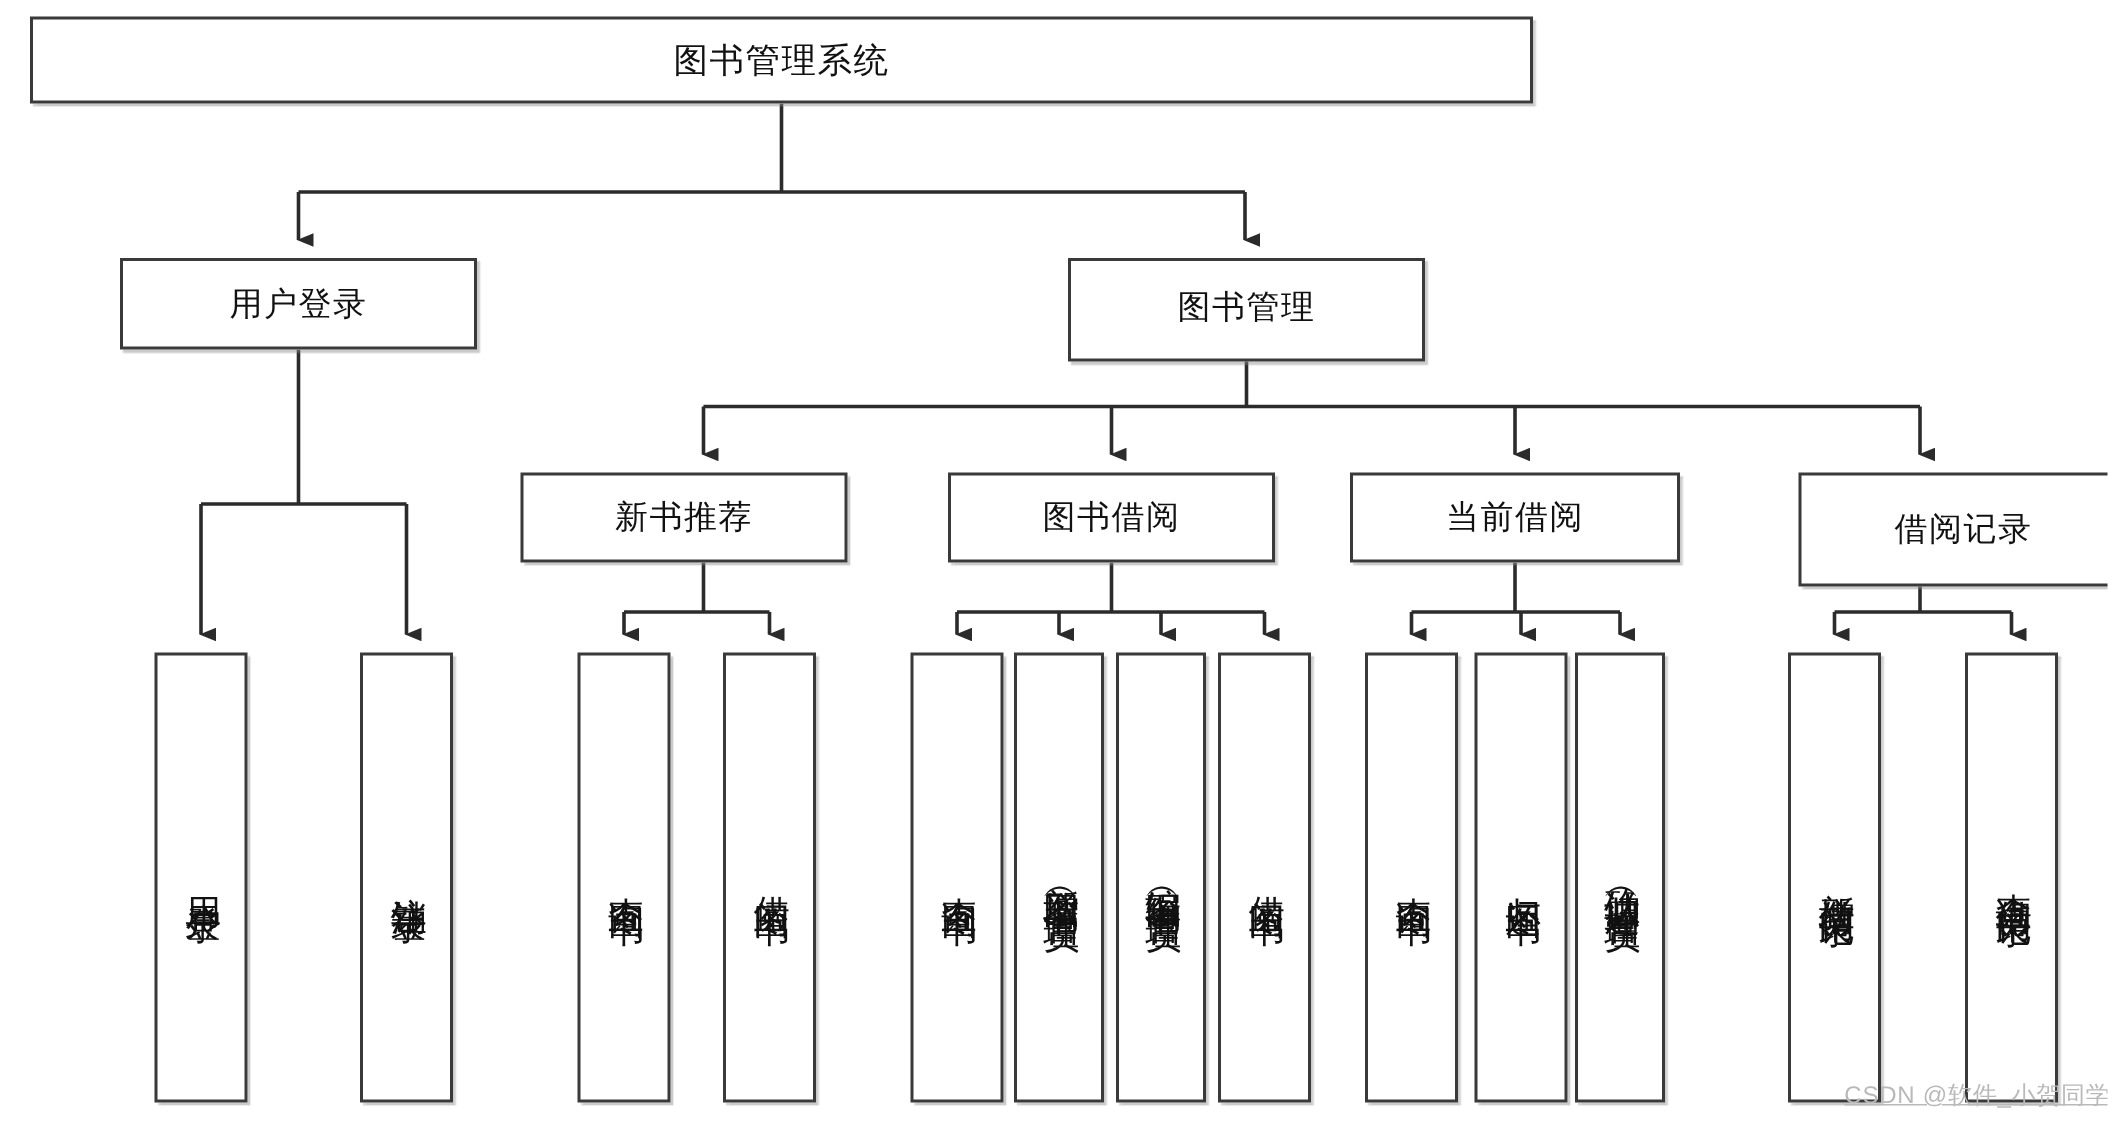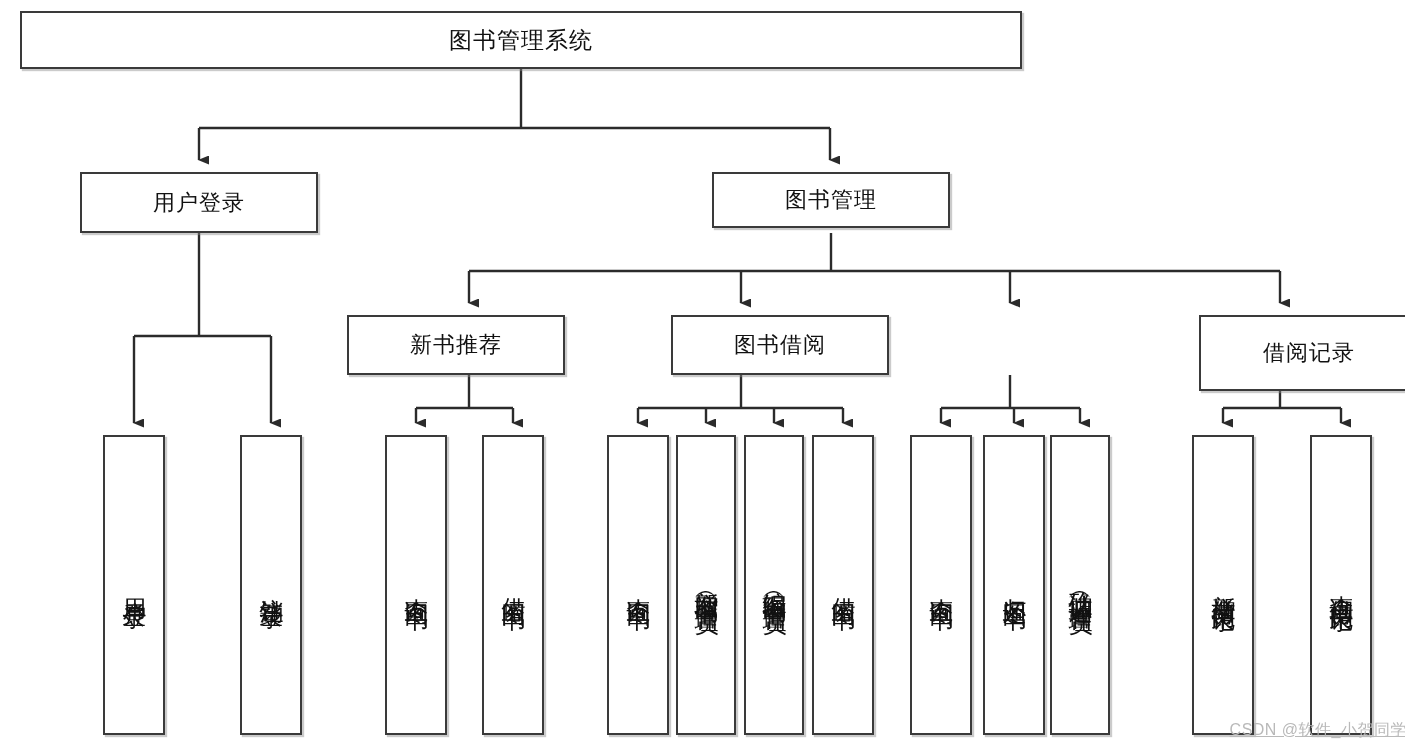--- a/index.html
+++ b/index.html
@@ -122,29 +122,32 @@
     </g>
   </svg>
 
   <div class="node root" style="left:20px;top:11px;width:1002px;height:58px;">
     <span class="label">图书管理系统</span>
   </div>
 
   <div class="node" style="left:80px;top:172px;width:238px;height:61px;">
     <span class="label">用户登录</span>
   </div>
-  <div class="node" style="left:712px;top:172px;width:238px;height:56px;">
+  <div class="node" style="left:712px;top:172px;width:238px;height:69px;font-family:Liberation Mono, monospace;">
     <span class="label">图书管理</span>
   </div>
 
   <div class="node" style="left:347px;top:315px;width:218px;height:60px;">
     <span class="label">新书推荐</span>
   </div>
-  <div class="node" style="left:632px;top:315px;width:218px;height:60px;margin-left:39px;">
+  <div class="node" style="left:632px;top:315px;width:218px;height:60px;">
     <span class="label">图书借阅</span>
+  </div>
+  <div class="node" style="left:900px;top:315px;width:220px;height:60px;">
+    <span class="label">当前借阅</span>
   </div>
   <div class="node" style="left:1170px;top:315px;width:220px;height:76px;margin-left:29px;">
     <span class="label">借阅记录</span>
   </div>
 
   <div class="node leaf" style="left:103px;top:435px;width:62px;height:300px;">
     <span class="label">用户登录</span>
   </div>
   <div class="node leaf" style="left:240px;top:435px;width:62px;height:300px;">
     <span class="label">注销登录</span>

